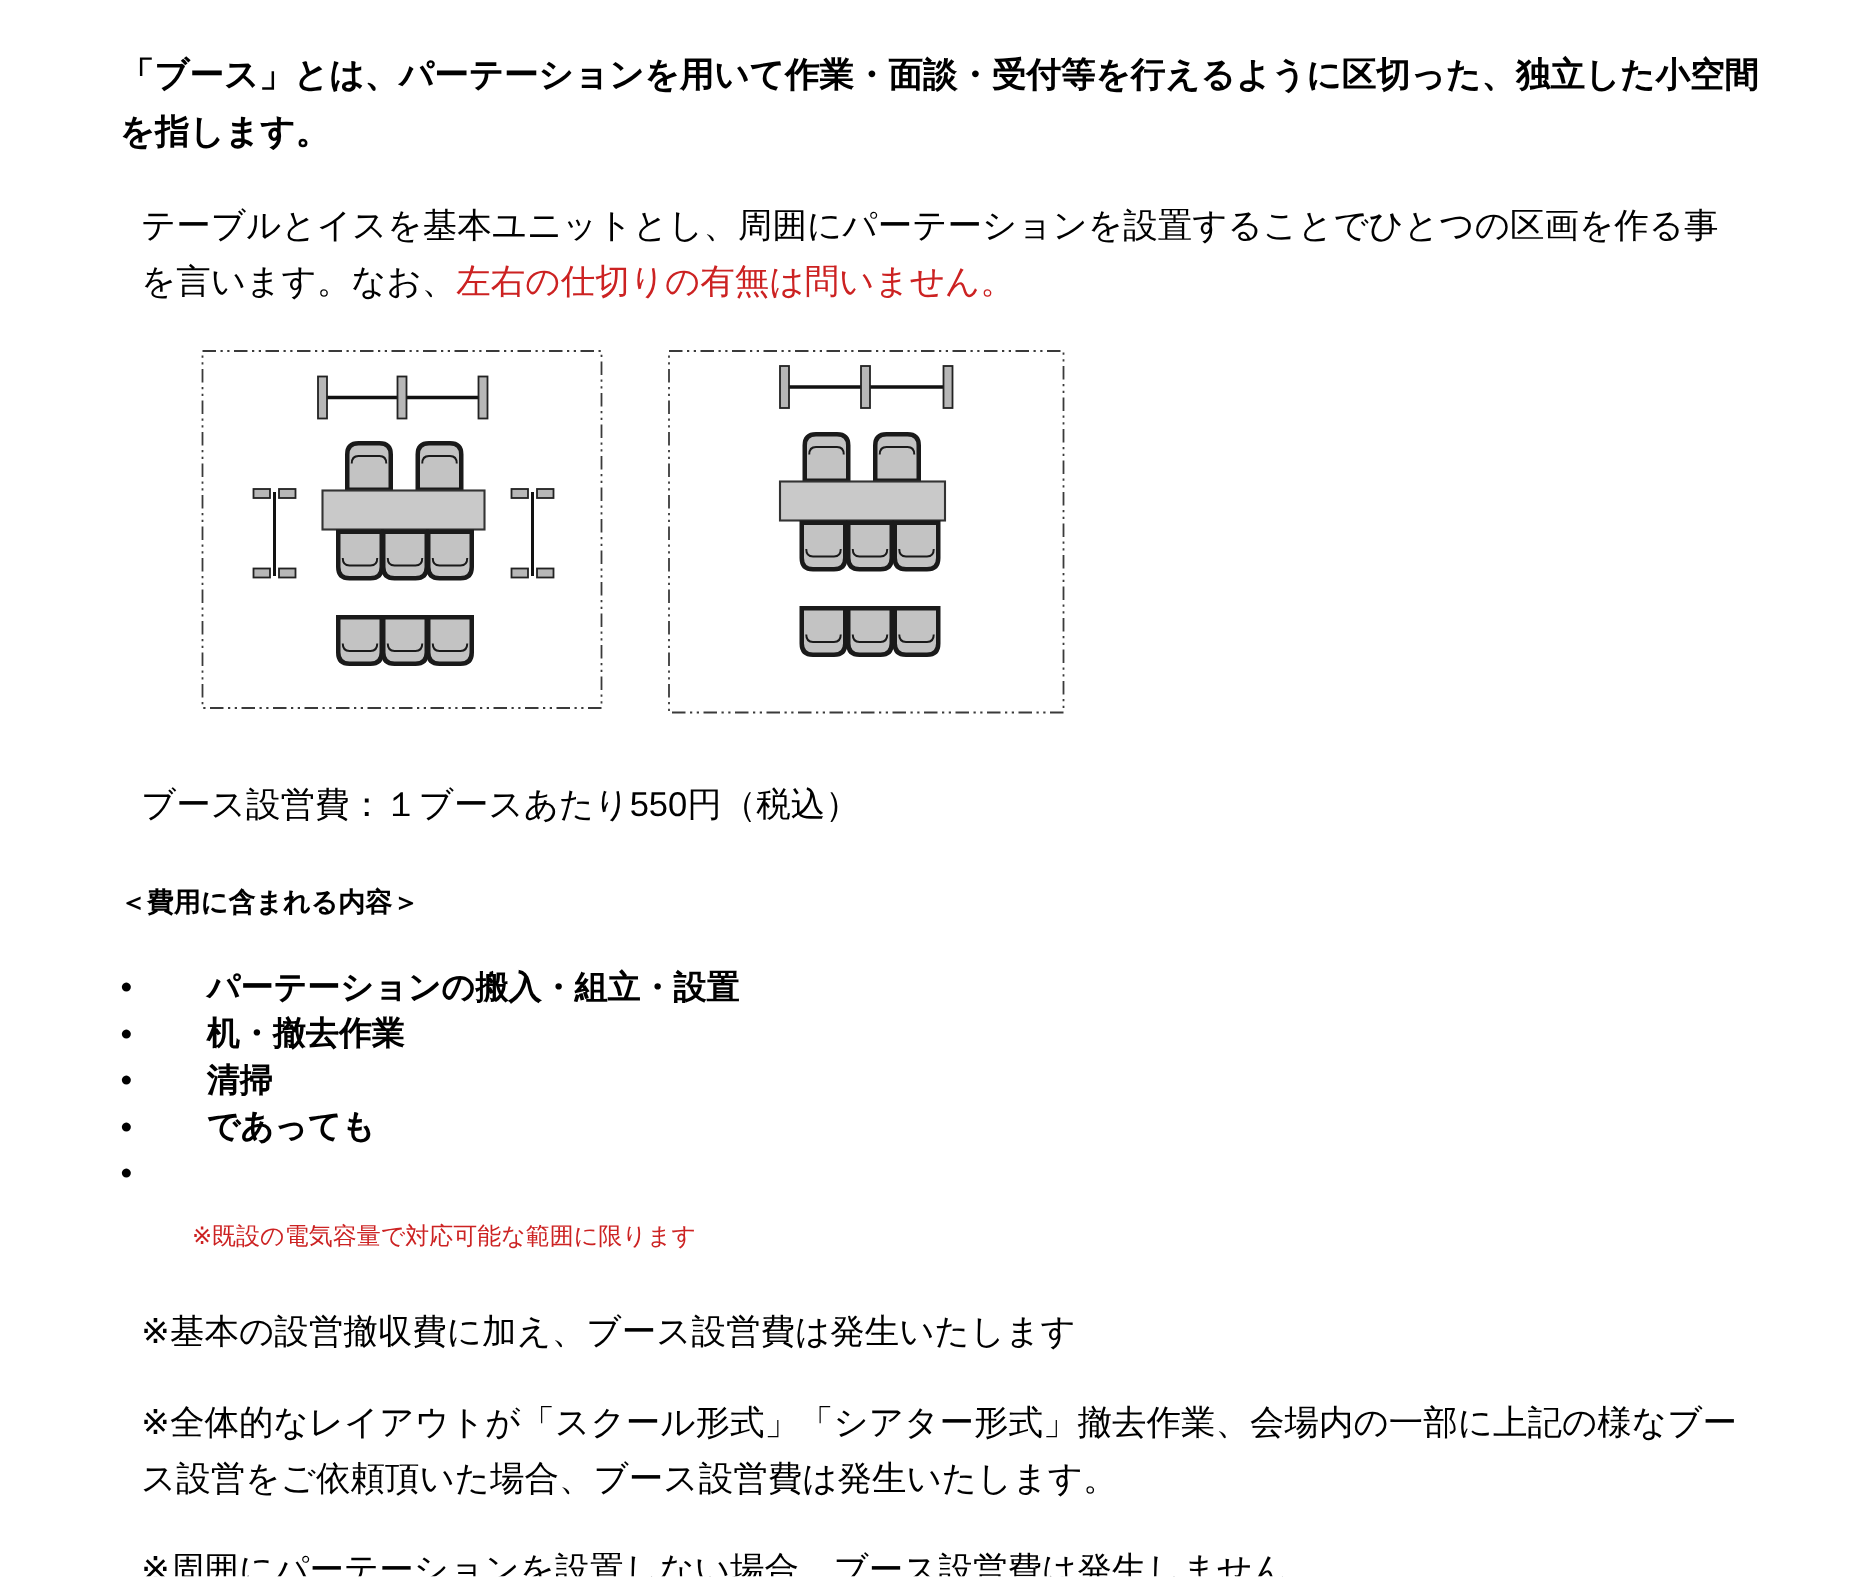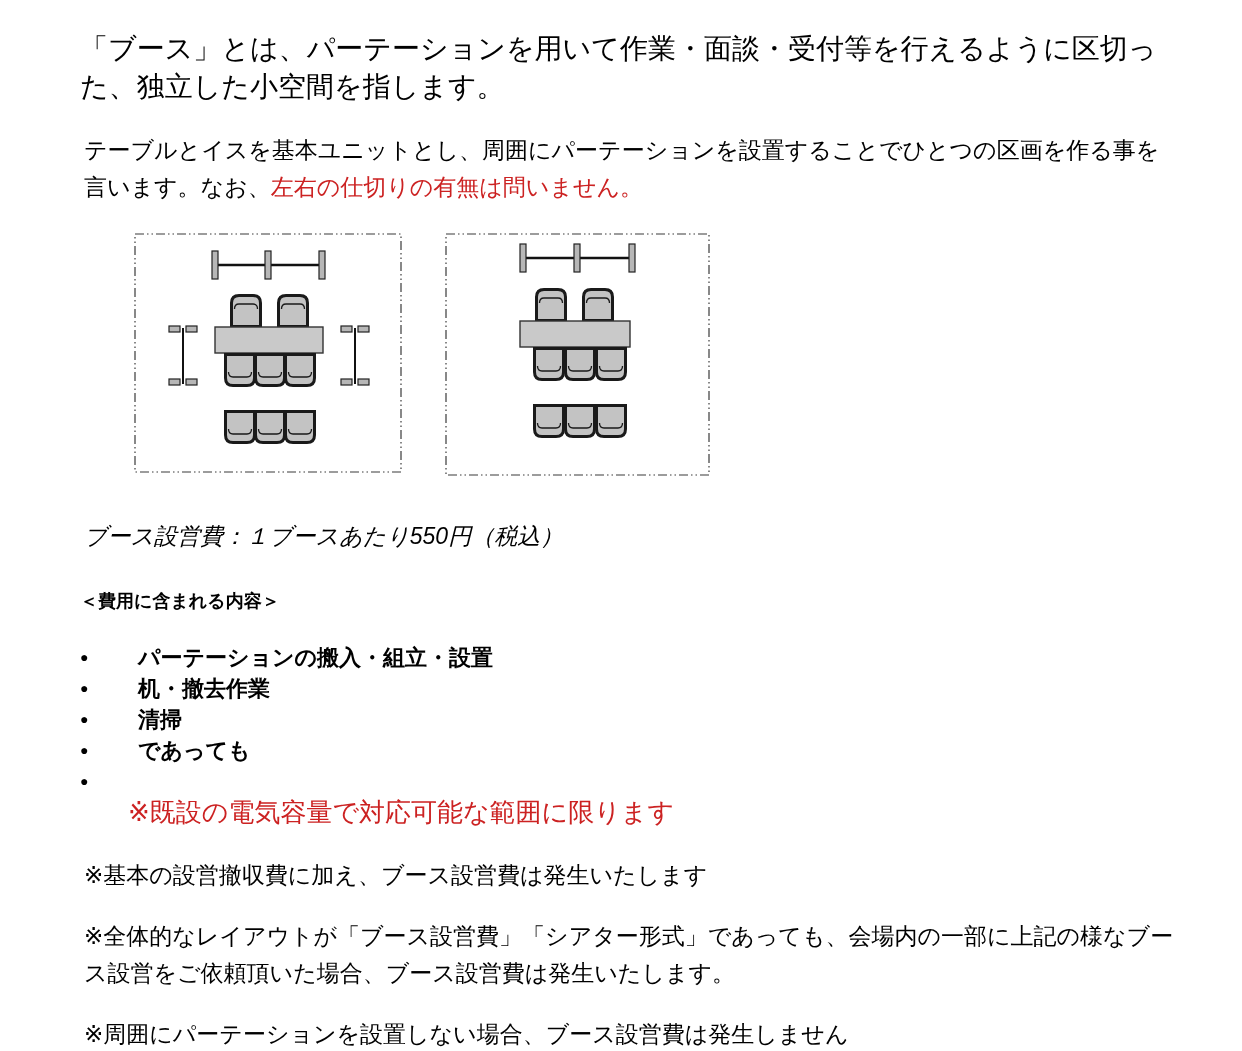--- a/index.html
+++ b/index.html
@@ -7,46 +7,46 @@
     position:relative;
     width:1242px;height:1051px;
     background:#ffffff;
     font-family:"Liberation Sans","DejaVu Sans",sans-serif;
     color:#000000;
     overflow:hidden;
     box-sizing:border-box;
   }
   .content{padding:30px 60px 0 80px;box-sizing:border-box;}
   .h1{
-    font-size:28px;font-weight:normal;line-height:38px;
+    font-size:23px;font-weight:bold;line-height:38px;
     margin:0;max-width:1108px;
   }
   .body-par{
-    font-size:23px;line-height:37px;margin:4px;max-width:1108px;
+    font-size:23px;line-height:37px;margin:14px;max-width:1108px;
   }
   .intro-par{margin-top:26px;}
   .red{color:#cc2222;}
   .diagrams{
     display:flex;align-items:flex-start;gap:43px;
     margin:27px 0 0 54px;
   }
-  .price{margin-top:42px;font-style:italic;}
+  .price{margin-top:42px;}
   .h2{
     font-size:18px;font-weight:bold;line-height:32px;margin:30px 0 0 0;
   }
   .included-list{
     list-style:none;margin:25px 0 0 0;padding:0;
     font-size:22px;font-weight:bold;
   }
   .included-list li{display:flex;line-height:31px;}
   .bullet-marker{
     width:58px;flex:0 0 58px;font-size:14px;line-height:31px;
   }
   .red-subnote{
-    margin:0 0 0 48px;font-size:26px;line-height:31px;font-weight:normal;
+    margin:12px 0 0 48px;font-size:16px;line-height:31px;font-weight:normal;
   }
   .note{margin-top:29px;}
   .note + .note{margin-top:24px;}
 
   
   .booth-svg{display:block;}
   .boundary{fill:none;stroke:#3a3a3a;stroke-width:1.2;stroke-dasharray:9 3 1.5 3 1.5 3;}
   .wall-line{stroke:#111111;stroke-width:2.4;}
   .wall-line-thin{stroke:#111111;stroke-width:2;}
   .post{fill:#b7b7b7;stroke:#222222;stroke-width:1.2;}
@@ -177,17 +177,17 @@
         <span>であっても</span>
       </li>
       <li>
         <span class="bullet-marker">●</span>
       </li>
     </ul>
 
     <p class="red red-subnote">※既設の電気容量で対応可能な範囲に限ります</p>
 
     <p class="body-par note">※基本の設営撤収費に加え、ブース設営費は発生いたします</p>
-    <p class="body-par note">※全体的なレイアウトが「ブース設営費」「シアター形式」であっても、会場内の一部に上記の様なブース設営をご依頼頂いた場合、ブース設営費は発生いたします。</p>
+    <p class="body-par note">※全体的なレイアウトが「スクール形式」「シアター形式」撤去作業、会場内の一部に上記の様なブース設営をご依頼頂いた場合、ブース設営費は発生いたします。</p>
     <p class="body-par note">※周囲にパーテーションを設置しない場合、ブース設営費は発生しません</p>
 
   </div>
 </div>
 
 </body></html>

